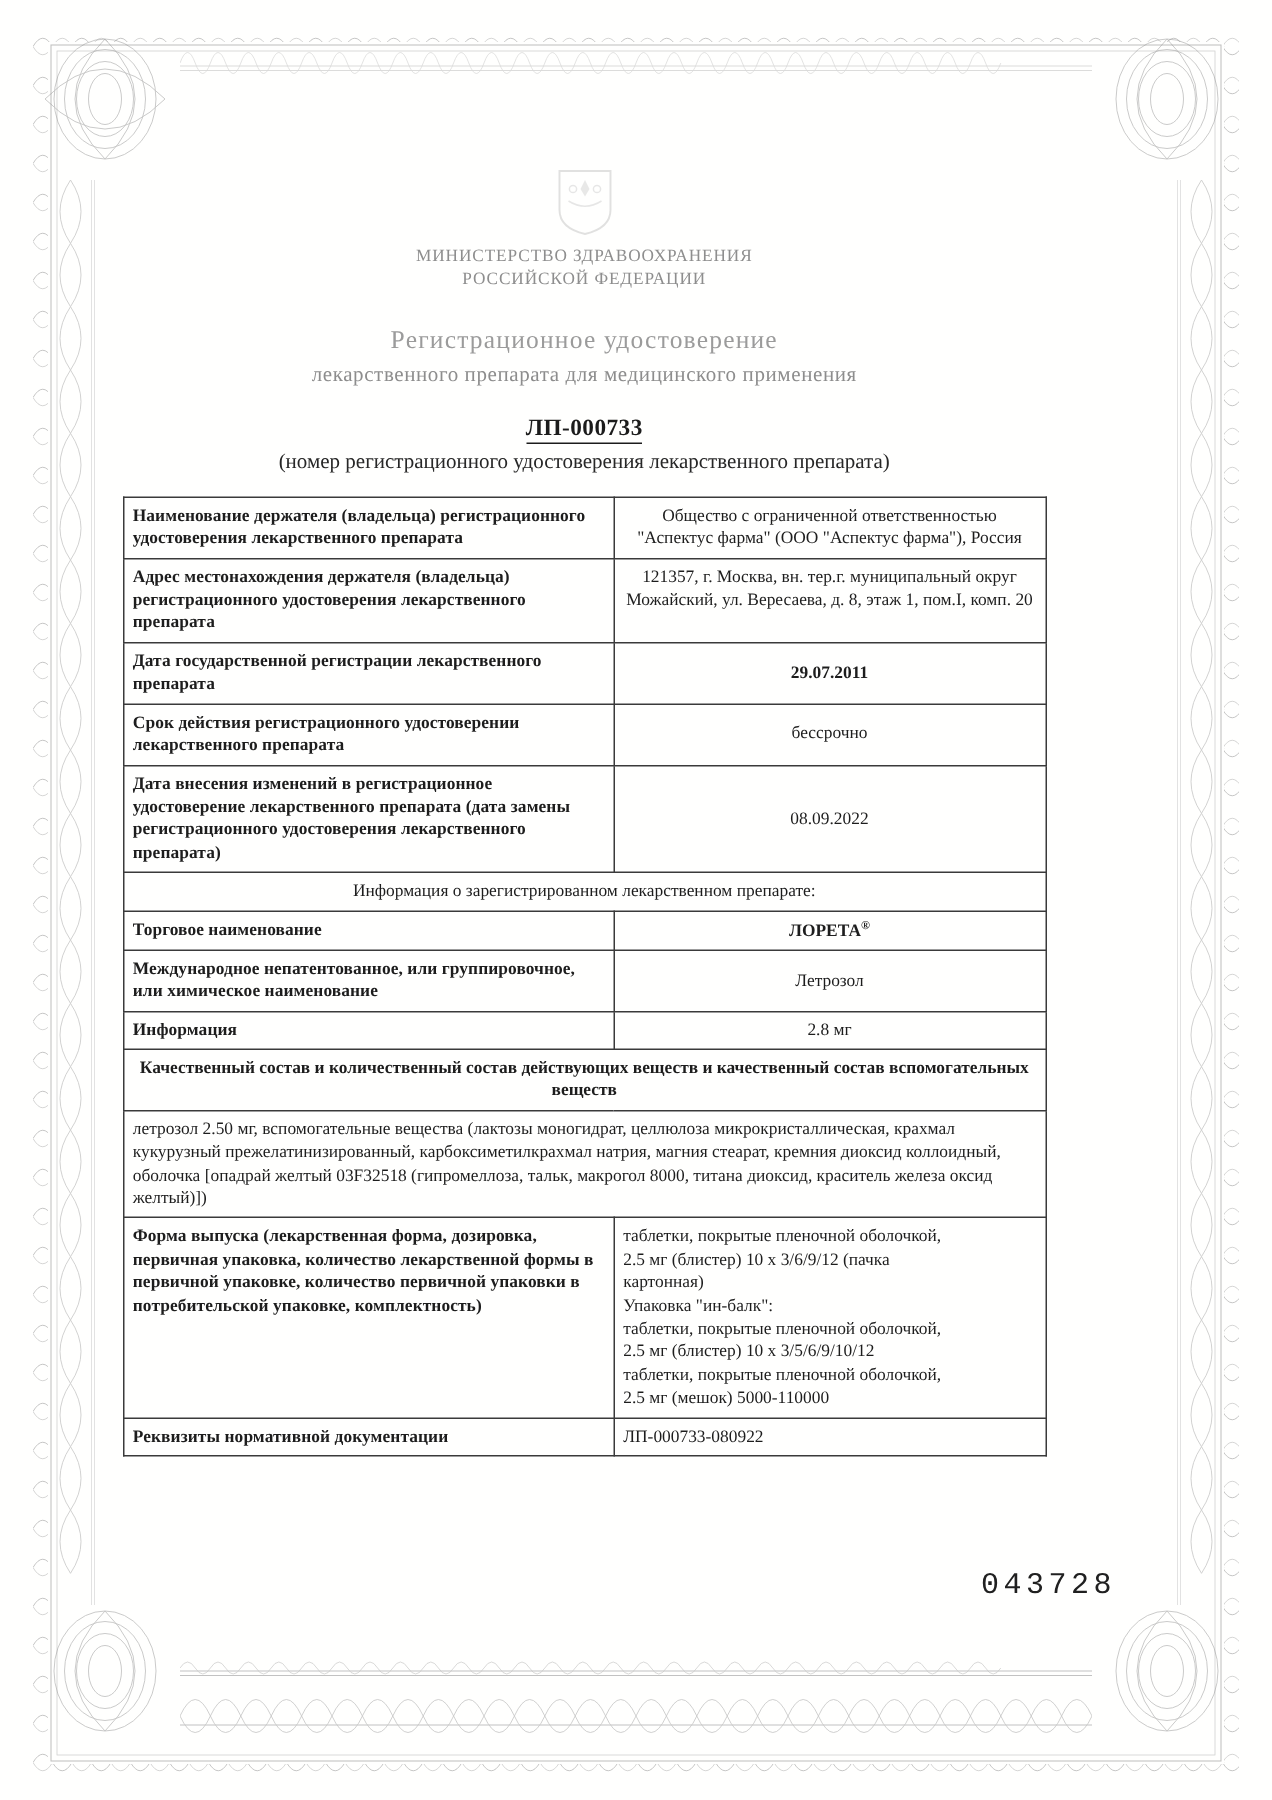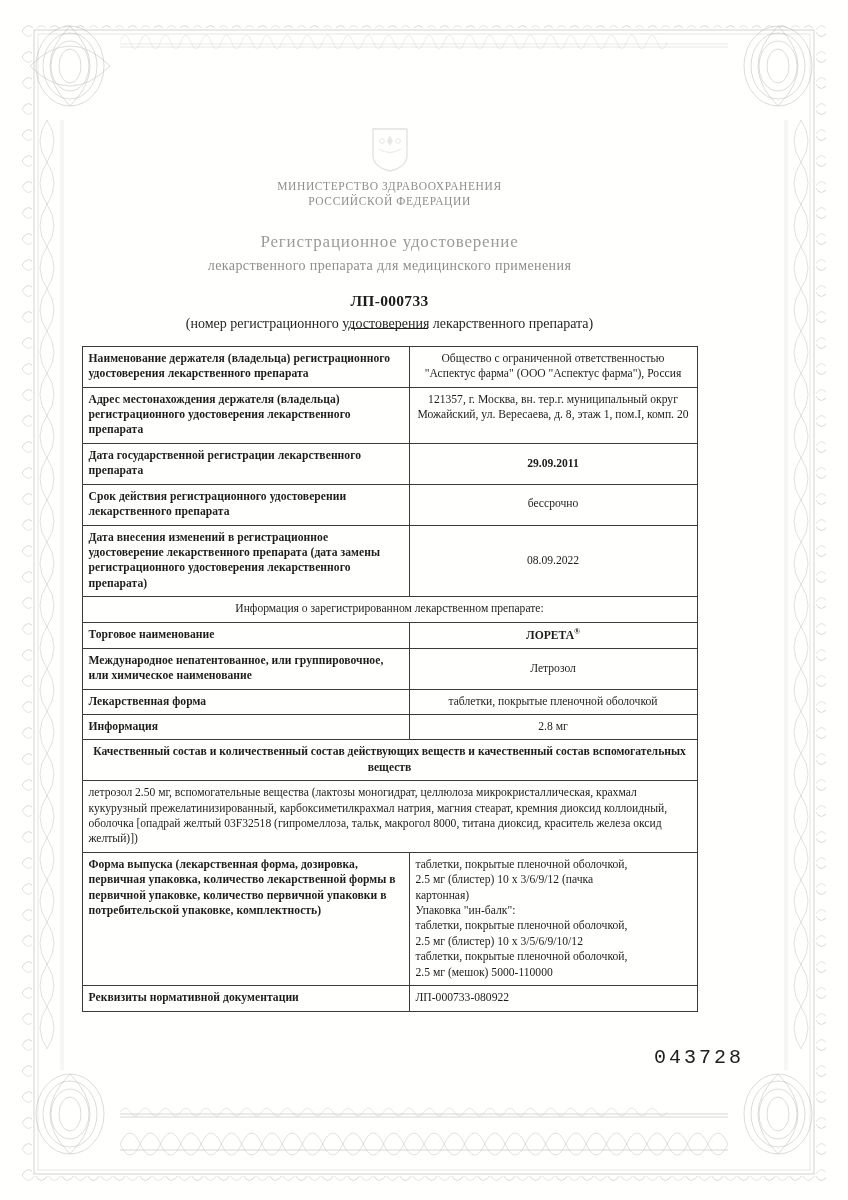--- a/index.html
+++ b/index.html
@@ -68,21 +68,20 @@
   }
   .sb-left{left:30px;}
   .sb-right{right:30px;transform:scaleX(-1);}
   .side-band svg{width:100%;height:100%;}
 
   
   .content{
     position:absolute;
     left:0;right:0;top:0;
     width:779px;
-    margin-top:15px;
   }
 
   
   .emblem{
     margin:0 auto;
     width:42px;height:46px;
     opacity:.30;
     margin-top:112px;
   }
   .emblem svg{width:100%;height:100%;}
@@ -117,21 +116,21 @@
   .reg-number{
     text-align:center;
     margin-top:16px;
     font-weight:bold;
     font-size:15.5px;
     letter-spacing:.3px;
     color:#1c1c1c;
   }
   .reg-number span{
     border-bottom:1.6px solid #1c1c1c;
-    padding-bottom:19px;
+    padding-bottom:1px;
   }
   .reg-caption{
     text-align:center;
     margin-top:6px;
     font-size:14px;
     color:#272727;
   }
 
   
   .tbl-wrap{
@@ -387,21 +386,21 @@
         <tr>
           <td class="lbl">Наименование держателя (владельца) регистрационного удостоверения лекарственного препарата</td>
           <td class="val">Общество с ограниченной ответственностью "Аспектус фарма" (ООО "Аспектус фарма"), Россия</td>
         </tr>
         <tr>
           <td class="lbl">Адрес местонахождения держателя (владельца) регистрационного удостоверения лекарственного препарата</td>
           <td class="val">121357, г. Москва, вн. тер.г. муниципальный округ Можайский, ул. Вересаева, д. 8, этаж 1, пом.I, комп. 20</td>
         </tr>
         <tr>
           <td class="lbl">Дата государственной регистрации лекарственного препарата</td>
-          <td class="val bold-val ctr-mid">29.09.2011</td>
+          <td class="val bold-val ctr-mid">29.07.2011</td>
         </tr>
         <tr>
           <td class="lbl">Срок действия регистрационного удостоверении лекарственного препарата</td>
           <td class="val ctr-mid">бессрочно</td>
         </tr>
         <tr>
           <td class="lbl">Дата внесения изменений в регистрационное удостоверение лекарственного препарата (дата замены регистрационного удостоверения лекарственного препарата)</td>
           <td class="val ctr-mid">08.09.2022</td>
         </tr>
 
@@ -409,24 +408,20 @@
           <td class="full-center" colspan="2">Информация о зарегистрированном лекарственном препарате:</td>
         </tr>
 
         <tr>
           <td class="lbl">Торговое наименование</td>
           <td class="val bold-val ctr-mid"><span>ЛОРЕТА</span><span class="reg-mark">®</span></td>
         </tr>
         <tr>
           <td class="lbl">Международное непатентованное, или группировочное, или химическое наименование</td>
           <td class="val ctr-mid">Летрозол</td>
-        </tr>
-        <tr>
-          <td class="lbl">Лекарственная форма</td>
-          <td class="val ctr-mid">таблетки, покрытые пленочной оболочкой</td>
         </tr>
         <tr>
           <td class="lbl">Информация</td>
           <td class="val ctr-mid">2.8 мг</td>
         </tr>
 
         <tr>
           <td class="full" colspan="2">Качественный состав и количественный состав действующих веществ и качественный состав вспомогательных веществ</td>
         </tr>
         <tr>

